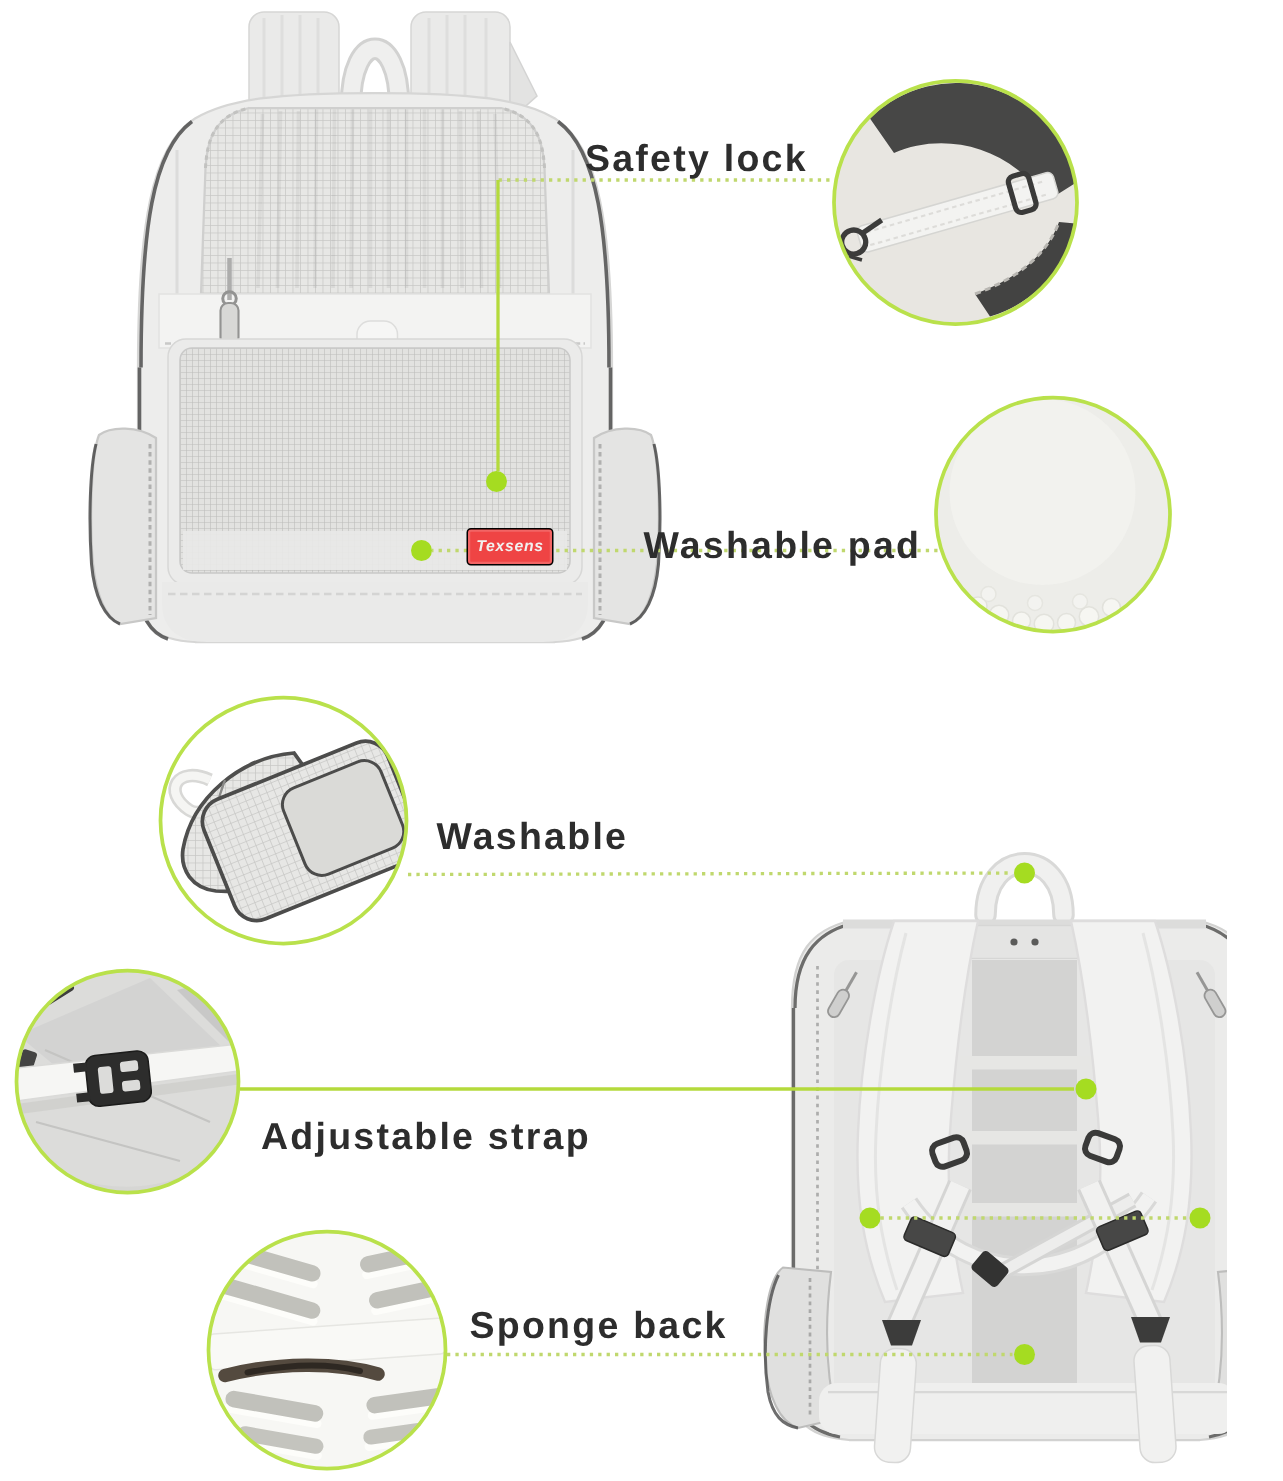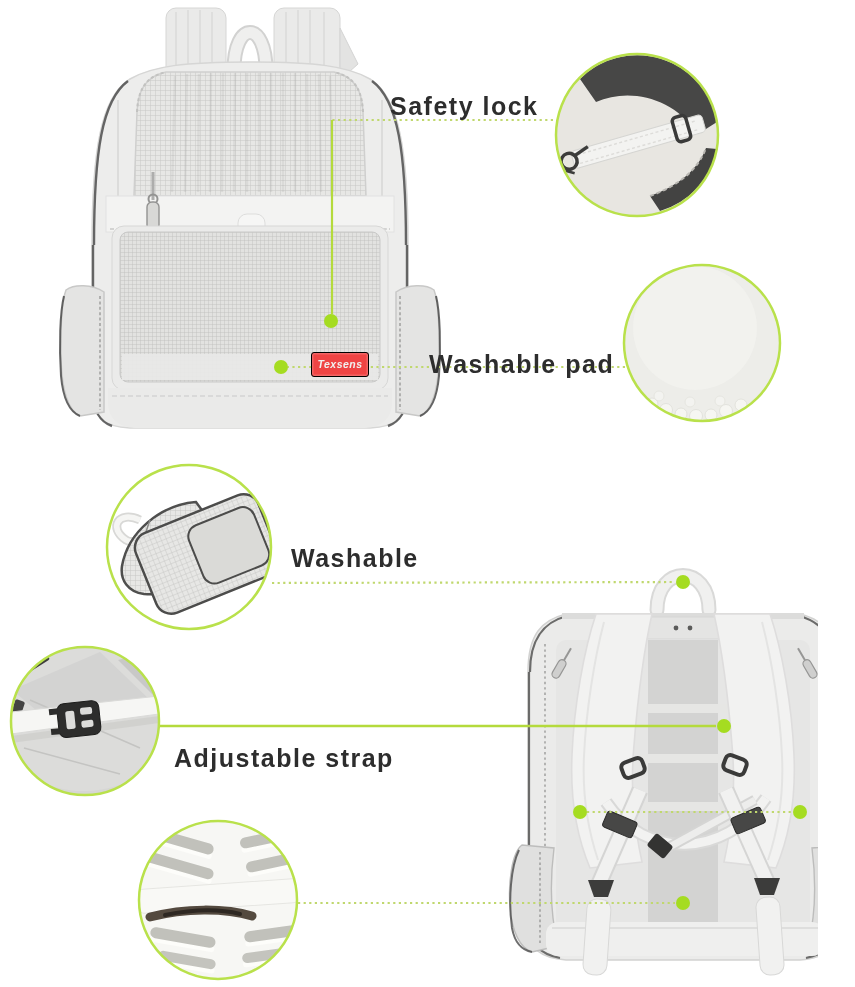--- a/index.html
+++ b/index.html
@@ -372,16 +372,17 @@
       <path d="M587 812 L793 812" stroke="#c0d86e" stroke-width="2.2" stroke-dasharray="2.2 3.4" fill="none"></path>
       <circle cx="580" cy="812" r="7" fill="#a5dc21"></circle>
       <circle cx="800" cy="812" r="7" fill="#a5dc21"></circle>
     </g>
   </svg>
 
   <div class="feature-label" style="left:390px;top:94px;">Safety lock</div>
   <div class="feature-label" style="left:429px;top:352px;">Washable pad</div>
   <div class="feature-label" style="left:291px;top:546px;">Washable</div>
   <div class="feature-label" style="left:174px;top:698px;margin-top:48px;">Adjustable strap</div>
+  <div class="feature-label" style="left:313px;top:872px;">Sponge back</div>
 
   <div class="brand-chip">Texsens</div>
 
 </div>
 
 </body></html>

